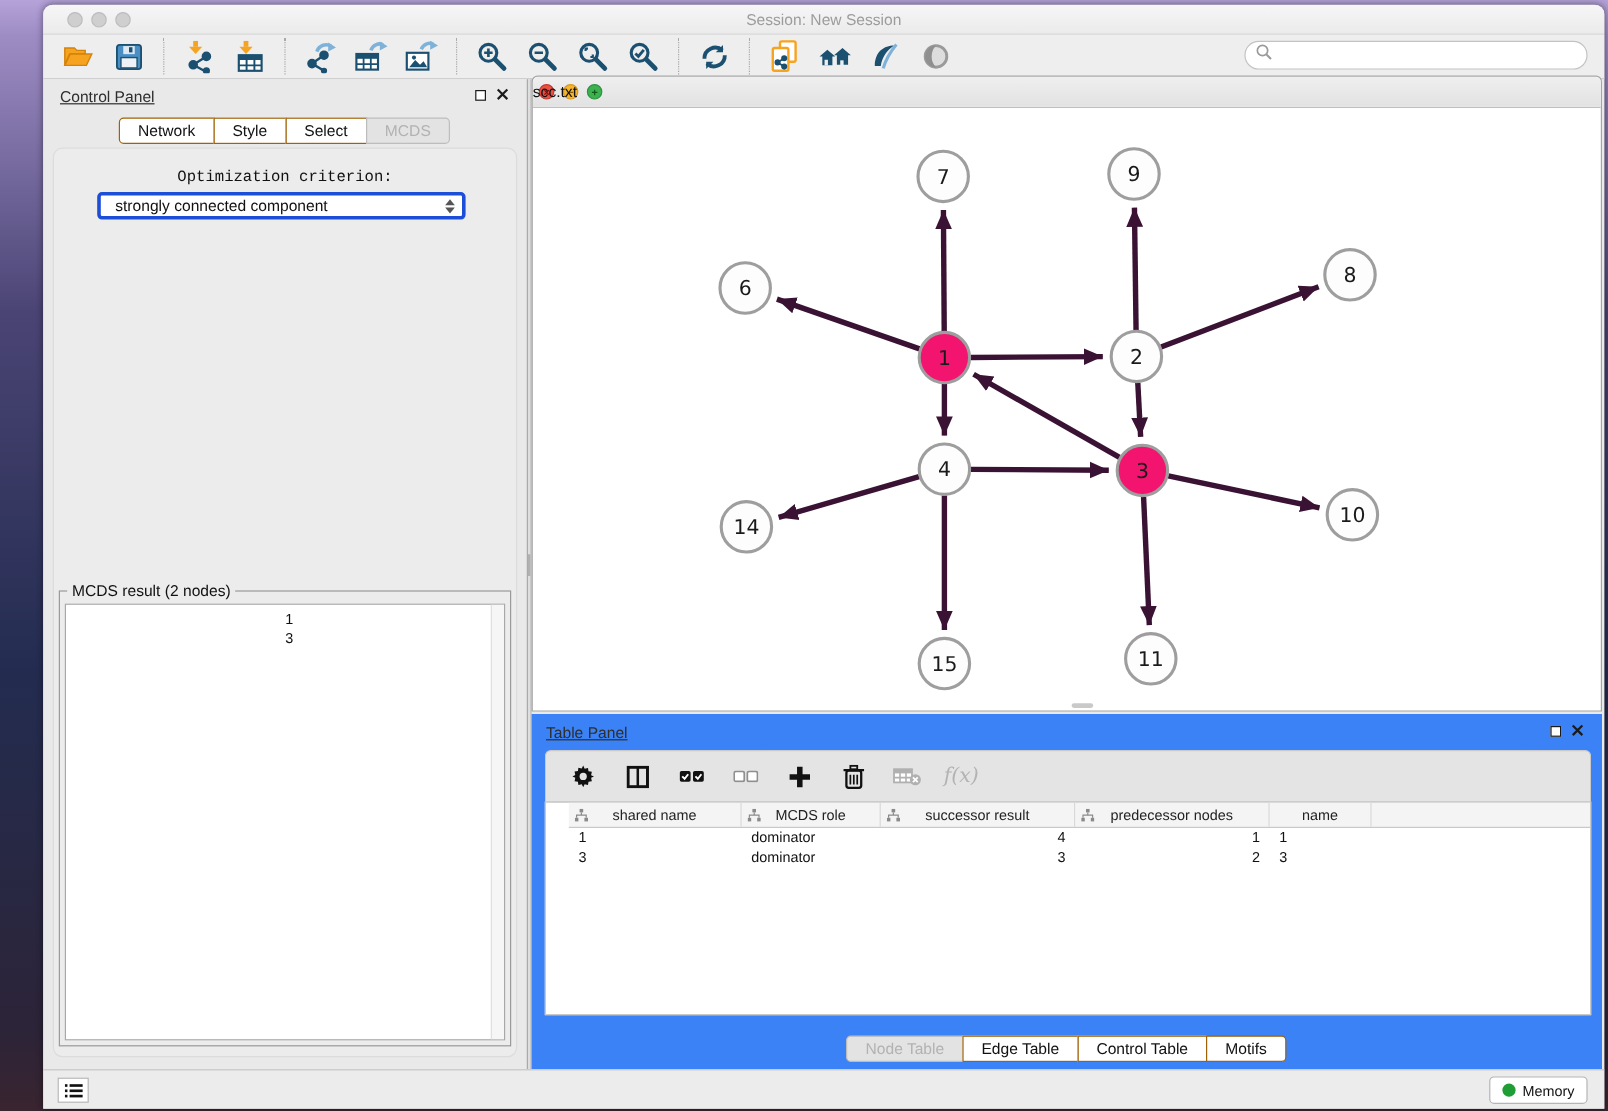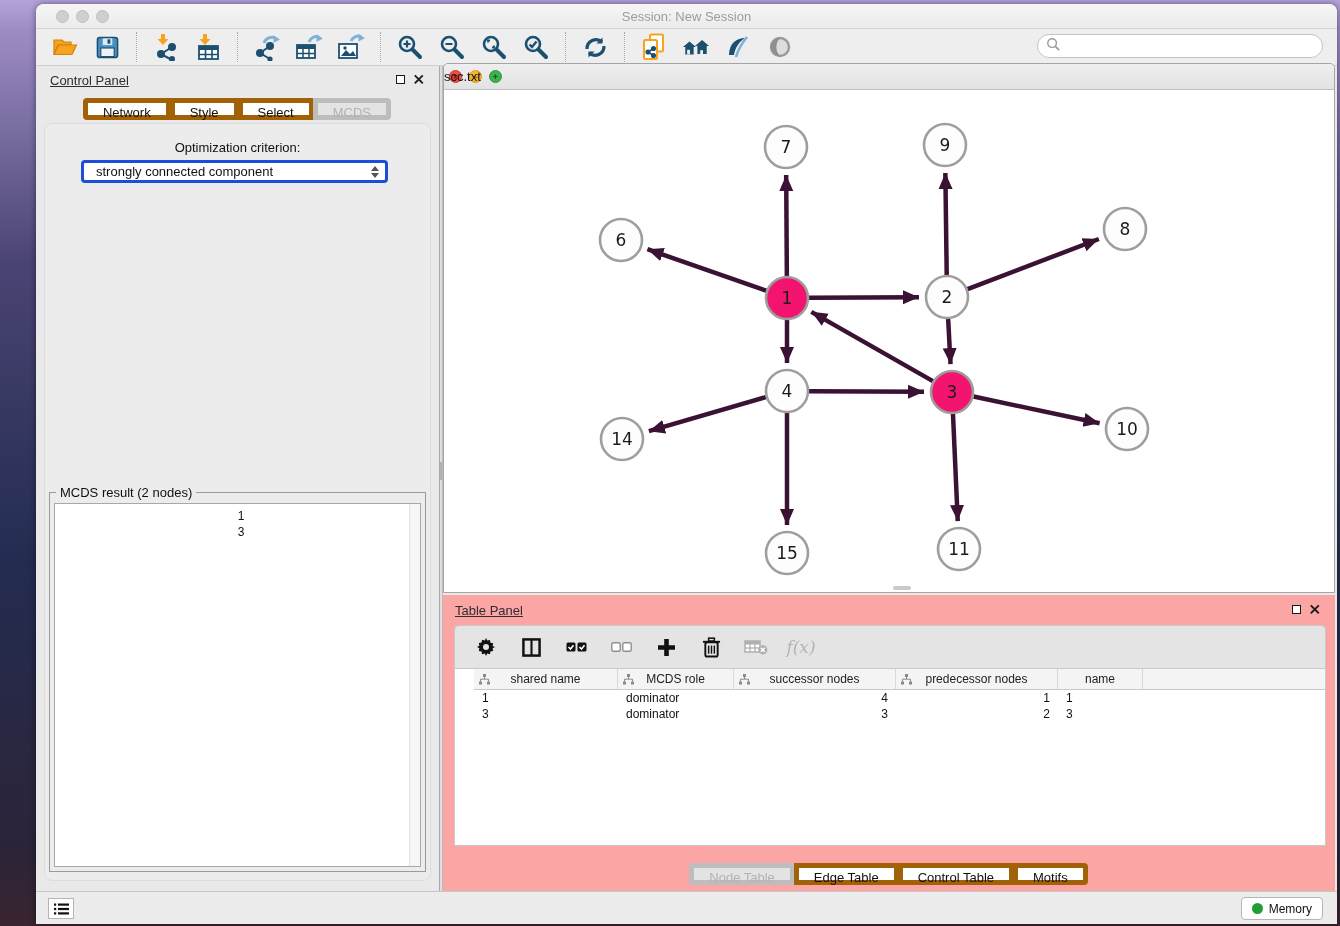--- a/index.html
+++ b/index.html
@@ -38,27 +38,27 @@
   .close-x { font-size:15px; font-weight:bold; color:#1a1a1a; line-height:9px; }
   
   .control-panel { position:absolute; left:0; top:62px; width:403px; bottom:33px; background:#e9e9e9; }
   .cp-header { position:absolute; left:0; right:0; top:0; height:28px; }
   .cp-title { position:absolute; left:14px; top:7px; }
   .cp-float { position:absolute; right:34px; top:9px; }
   .cp-close { position:absolute; right:14px; top:8px; }
   .tab-row { display:flex; justify-content:center; position:absolute; left:0; right:0; }
   .cp-tabs { top:32px; }
   .tab { height:22px; line-height:20px; padding:0 15px; font-size:13px; color:#111;
-    background:#fff; border:5px solid #a16207; margin-left:-1px; cursor:default; }
+    background:#fff; border:1px solid #a16207; margin-left:-1px; cursor:default; }
   .tab.first { border-radius:4px 0 0 4px; }
   .tab.last { border-radius:0 4px 4px 0; }
   .tab.selected { background:#e3e3e3; color:#b2b2b2; border-color:#bdbdbd; }
   .cp-content { position:absolute; left:8px; right:8px; top:57px; bottom:10px;
     background:#ececec; border:1px solid #dcdcdc; border-radius:8px; }
-  .opt-label { position:absolute; left:0; right:0; top:16px; text-align:center; font-size:13px; color:#111; }
+  .opt-label { position:absolute; left:0; right:0; top:16px; text-align:center; font-size:13px; color:#111;font-family:Liberation Mono, monospace; }
   .dropdown { position:absolute; left:36px; right:42px; top:36px; height:23px; background:#fff;
     border:3px solid #1d4ed8; border-radius:4px; display:flex; align-items:center;
     padding:0 6px 0 12px; font-size:13px; color:#111; }
   .dd-value { flex:1; }
   .stepper { display:flex; flex-direction:column; gap:2px; align-items:center; }
   .stepper .up { width:0; height:0; border-left:4px solid transparent; border-right:4px solid transparent; border-bottom:5px solid #555; }
   .stepper .down { width:0; height:0; border-left:4px solid transparent; border-right:4px solid transparent; border-top:5px solid #555; }
   .cp-btn-row { position:absolute; left:0; right:0; top:68px; display:flex; justify-content:center; gap:14px; }
   .btn { height:23px; padding:0 22px; background:#fff; border:1px solid #b5b5b5; border-radius:5px;
     font-size:13px; color:#111; display:flex; align-items:center; }
@@ -78,21 +78,21 @@
     background:linear-gradient(#efefef,#e2e2e2); border-bottom:1px solid #bfbfbf; border-radius:5px 5px 0 0; }
   .nw-title { position:absolute; left:0; right:0; top:5px; text-align:left; font-size:13px; color:#111; }
   .traffic { position:absolute; top:6px; width:13px; height:13px; border-radius:50%;
     font-size:9px; font-weight:bold; text-align:center; line-height:12px; }
   .traffic.red { left:5px; background:#ec5045; border:1px solid #c63a30; color:#7e1008; }
   .traffic.yellow { left:25px; background:#f5b52e; border:1px solid #d99a1d; color:#8a5d00; }
   .traffic.green { left:45px; background:#3eb14f; border:1px solid #2f9440; color:#0c5c18; }
   .nw-canvas { position:absolute; left:1px; right:1px; top:27px; bottom:1px; background:#fff; }
   .hscroll-nub { position:absolute; left:448px; bottom:1px; width:18px; height:4px; background:#c9c9c9; border-radius:2px; }
   
-  .table-panel { position:absolute; left:407px; top:591px; right:2px; bottom:33px; background:#fca5a5; }
+  .table-panel { position:absolute; left:407px; top:591px; right:2px; bottom:33px; background:#3b82f6; }
   .tp-title { position:absolute; left:12px; top:8px; }
   .tp-float { position:absolute; right:34px; top:10px; }
   .tp-close { position:absolute; right:14px; top:9px; }
   .tp-toolbar { position:absolute; left:11px; right:9px; top:30px; height:43px;
     background:#e4e4e4; border:1px solid #c9c9c9; border-bottom:none; border-radius:5px 5px 0 0;
     display:flex; align-items:center; gap:21px; padding-left:19px; }
   .tp-tool { display:flex; align-items:center; justify-content:center; width:24px; height:24px; }
   .fx-label { font-family:"DejaVu Serif", serif; font-style:italic; font-size:17px; color:#b3b3b3; }
   .tp-table { position:absolute; left:11px; right:9px; top:73px; height:178px;
     background:#fff; border:1px solid #c9c9c9;padding-left:19px; }
@@ -478,21 +478,21 @@
               </svg></span>
           <span>MCDS role</span>
         </div>
         <div class="th c2">
           <span class="hicon"><svg width="11" height="11" viewBox="0 0 11 11">
                 <rect x="4" y="0" width="3" height="3" fill="#8a8a8a"></rect>
                 <rect x="0" y="7.5" width="3" height="3" fill="#8a8a8a"></rect>
                 <rect x="8" y="7.5" width="3" height="3" fill="#8a8a8a"></rect>
                 <path d="M5.5 3v2.2 M5.5 5.2H1.5v2.3 M5.5 5.2h4v2.3" fill="none" stroke="#8a8a8a"></path>
               </svg></span>
-          <span>successor nodes</span>
+          <span>successor result</span>
         </div>
         <div class="th c3">
           <span class="hicon"><svg width="11" height="11" viewBox="0 0 11 11">
                 <rect x="4" y="0" width="3" height="3" fill="#8a8a8a"></rect>
                 <rect x="0" y="7.5" width="3" height="3" fill="#8a8a8a"></rect>
                 <rect x="8" y="7.5" width="3" height="3" fill="#8a8a8a"></rect>
                 <path d="M5.5 3v2.2 M5.5 5.2H1.5v2.3 M5.5 5.2h4v2.3" fill="none" stroke="#8a8a8a"></path>
               </svg></span>
           <span>predecessor nodes</span>
         </div>

